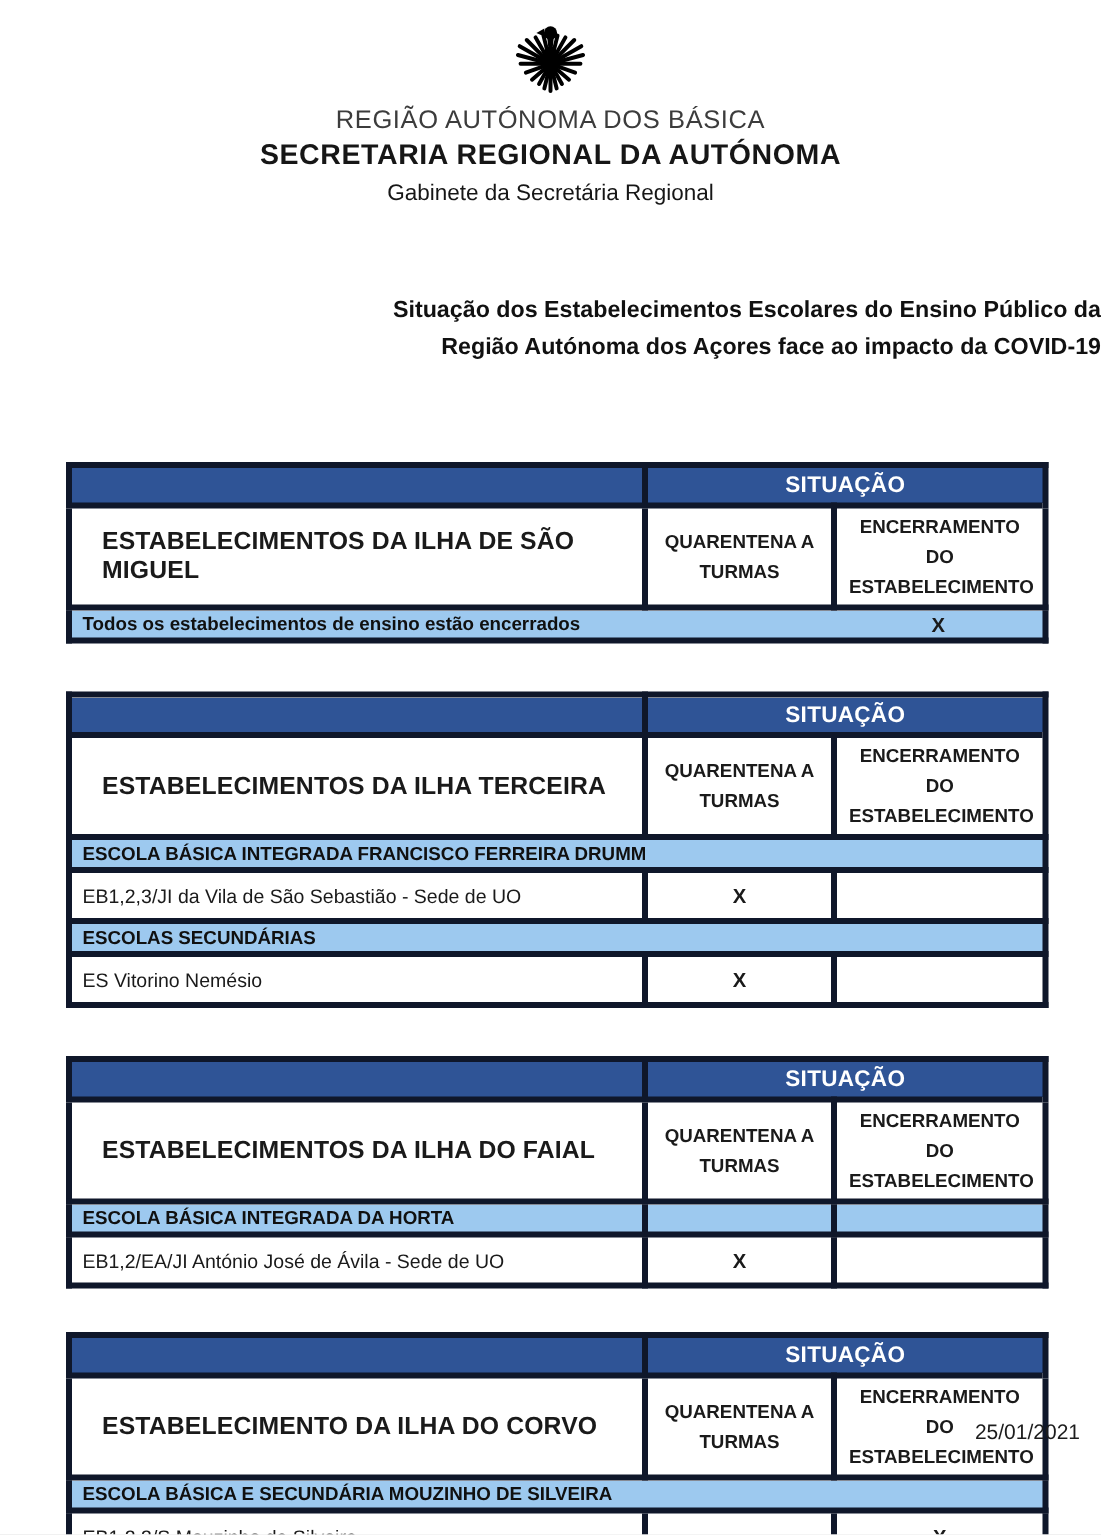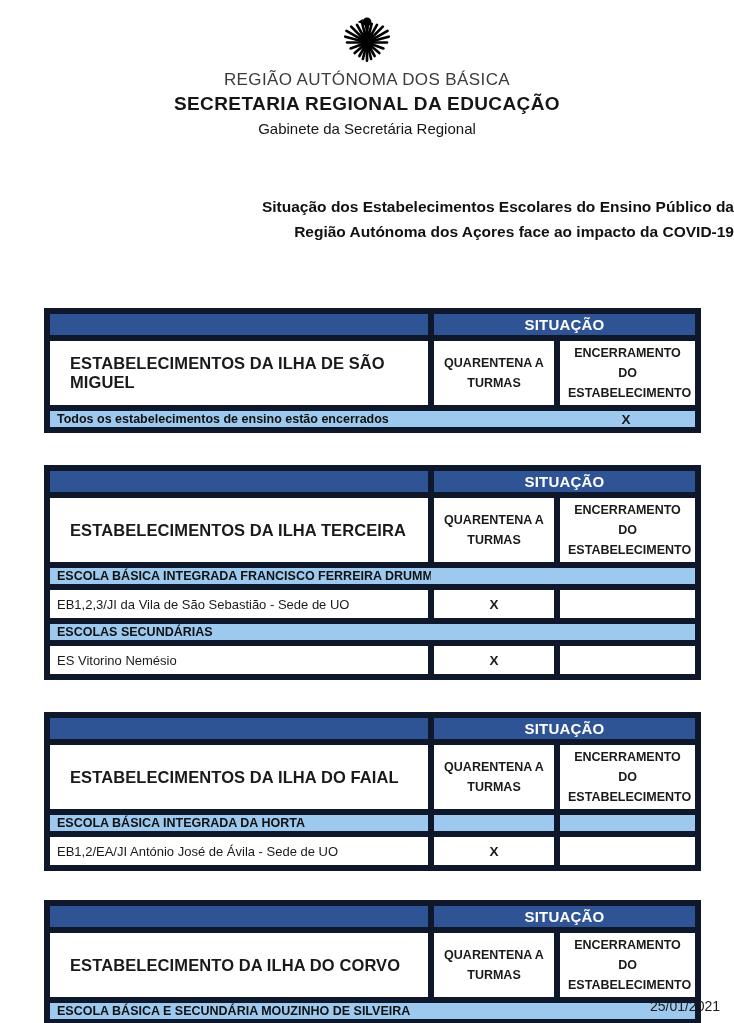--- a/index.html
+++ b/index.html
@@ -47,21 +47,21 @@
     color: #111;
   }
   
   .tables-area { margin-left: 44px; width: 651px; }
   table.sit {
     border-collapse: collapse;
     table-layout: fixed;
     width: 651px;
     border: 2px solid #000;
   }
-  table.sit td { border: 6px solid #0f172a; overflow: hidden; }
+  table.sit td { border: 4px solid #0f172a; overflow: hidden; }
   .m-t1 { margin-top: 64px; }
   .m-t  { margin-top: 32px; }
   .m-t4 { margin-top: 29px; }
 
   tr.dark-row td {
     background: #2F5496;
     height: 27px;
     border-bottom: 1px solid #000;
   }
   td.situacao-cell {
@@ -107,21 +107,21 @@
   td.mark {
     text-align: center;
     font-weight: bold;
     font-size: 13.5px;
   }
   tr.band-row td.mark { font-size: 13.5px; }
   
   .doc-date {
     position: absolute;
     right: 14px;
-    top: 998px;
+    top: 946px;
     font-size: 14px;
     color: #1c1c1c;
   }
 </style>
 </head>
 <body>
 
 <div class="page">
 
   <div class="letterhead">
@@ -150,21 +150,21 @@
         <line x1="50" y1="52" x2="57" y2="80"></line>
       </g>
       <g fill="#000">
         <ellipse cx="50" cy="47" rx="9.5" ry="15"></ellipse>
         <path d="M46,20 L54,20 L52,38 L48,38 Z"></path>
         <circle cx="50" cy="17" r="7.5"></circle>
         <polygon points="43,12 34,17 43,21"></polygon>
       </g>
     </svg>
     <div class="hdr-region">REGIÃO AUTÓNOMA DOS BÁSICA</div>
-    <div class="hdr-secretariat">SECRETARIA REGIONAL DA EDUCAÇÃO</div>
+    <div class="hdr-secretariat">SECRETARIA REGIONAL DA AUTÓNOMA</div>
     <div class="hdr-office">Gabinete da Secretária Regional</div>
   </div>
 
   <div class="doc-title">
     <div>Situação dos Estabelecimentos Escolares do Ensino Público da</div>
     <div>Região Autónoma dos Açores face ao impacto da COVID-19</div>
   </div>
 
   <div class="tables-area">
 

